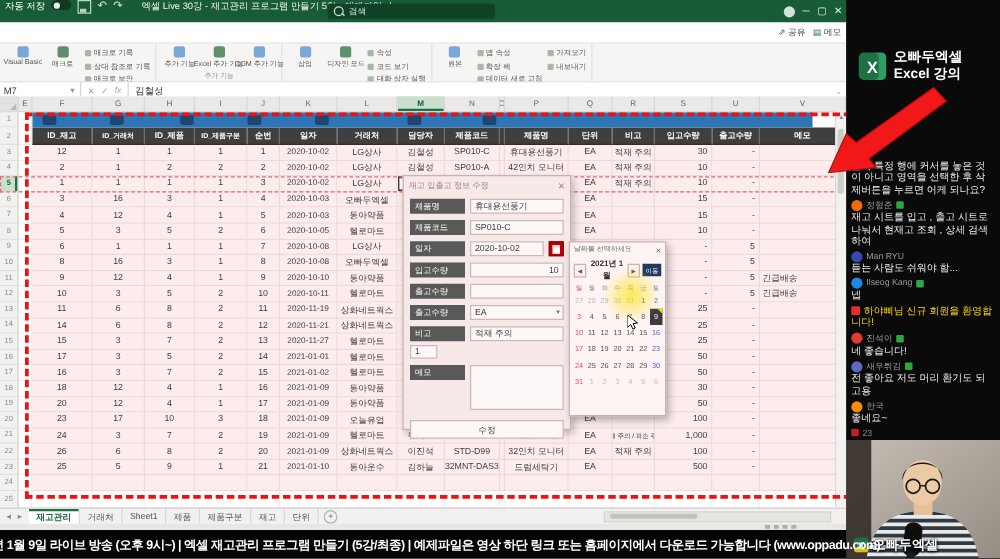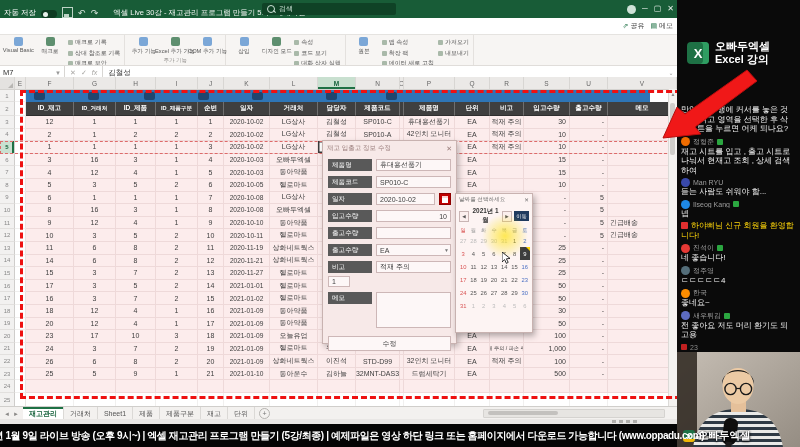--- a/index.html
+++ b/index.html
@@ -1,21 +1,21 @@
 <!DOCTYPE html>
 <html><head>
 <meta charset="utf-8">
 <style>
   html,body{margin:0;padding:0;}
   body{width:800px;height:447px;position:relative;overflow:hidden;background:#000;
        font-family:"Liberation Sans",sans-serif;-webkit-font-smoothing:antialiased;}
   .excel{position:absolute;left:0;top:0;width:677px;height:447px;background:#fff;}
 
   
-  .titlebar{height:18px;background:#185c37;display:flex;align-items:flex-end;color:#fff;
+  .titlebar{height:18px;background:#185c37;display:flex;align-items:flex-start;color:#fff;
             font-size:7.5px;padding:0 4px;gap:5px;position:relative;}
   .pill{width:16px;height:8px;border-radius:5px;background:#0e3b22;position:relative;flex:none;}
   .pill::after{content:"";position:absolute;left:1.5px;top:1.5px;width:5px;height:5px;border-radius:50%;background:#e6efe9;}
   .tbic{width:9px;height:9px;flex:none;position:relative;opacity:.9;}
   .ic-save{border:1px solid #cfe0d6;}
   .ic-save::after{content:"";position:absolute;left:1px;bottom:0;width:5px;height:3px;background:#cfe0d6;}
   .arrowglyph{font-size:9px;line-height:9px;color:#d8e6dd;}
   .tb-title{margin-left:10px;white-space:nowrap;overflow:hidden;max-width:215px;font-size:7.5px;color:#f2f6f3;}
   .searchbox{position:absolute;left:262px;top:3px;width:124px;height:12px;background:#0f4226;border-radius:2px;
              color:#cfe3d8;font-size:7px;display:flex;align-items:center;gap:4px;padding:0 5px;}
@@ -1056,39 +1056,32 @@
       <div class="msg plain">
         <div class="uline">
           <span class="uav" style="background:#e53935"></span>
           <span class="uname">진석이</span>
           <span class="ubadge"></span>
         </div>
         <div class="mtext">네 좋습니다!</div>
       </div>
       <div class="msg plain">
         <div class="uline">
-          <span class="uav" style="background:#546e7a"></span>
-          <span class="uname">정주영</span>
-        </div>
-        <div class="mtext">ㄷㄷㄷㄷㄷ4</div>
+          <span class="uav" style="background:#5c6bc0"></span>
+          <span class="uname">새우튀김</span>
+          <span class="ubadge"></span>
+        </div>
+        <div class="mtext">전 좋아요 저도 머리 환기도 되고용</div>
       </div>
       <div class="msg plain">
         <div class="uline">
           <span class="uav" style="background:#fb8c00"></span>
           <span class="uname">한국</span>
         </div>
         <div class="mtext">좋네요~</div>
-      </div>
-      <div class="msg plain">
-        <div class="uline">
-          <span class="uav" style="background:#5c6bc0"></span>
-          <span class="uname">새우튀김</span>
-          <span class="ubadge"></span>
-        </div>
-        <div class="mtext">전 좋아요 저도 머리 환기도 되고용</div>
       </div>
       <div class="msg dim">
         <div class="mtext"><span class="dimdot"></span>23</div>
       </div>
     </div>
 
   <div class="webcam">
     <svg width="123" height="95" viewBox="0 0 123 95">
       <defs>
         <linearGradient id="wall" x1="0" y1="0" x2="1" y2="1">

